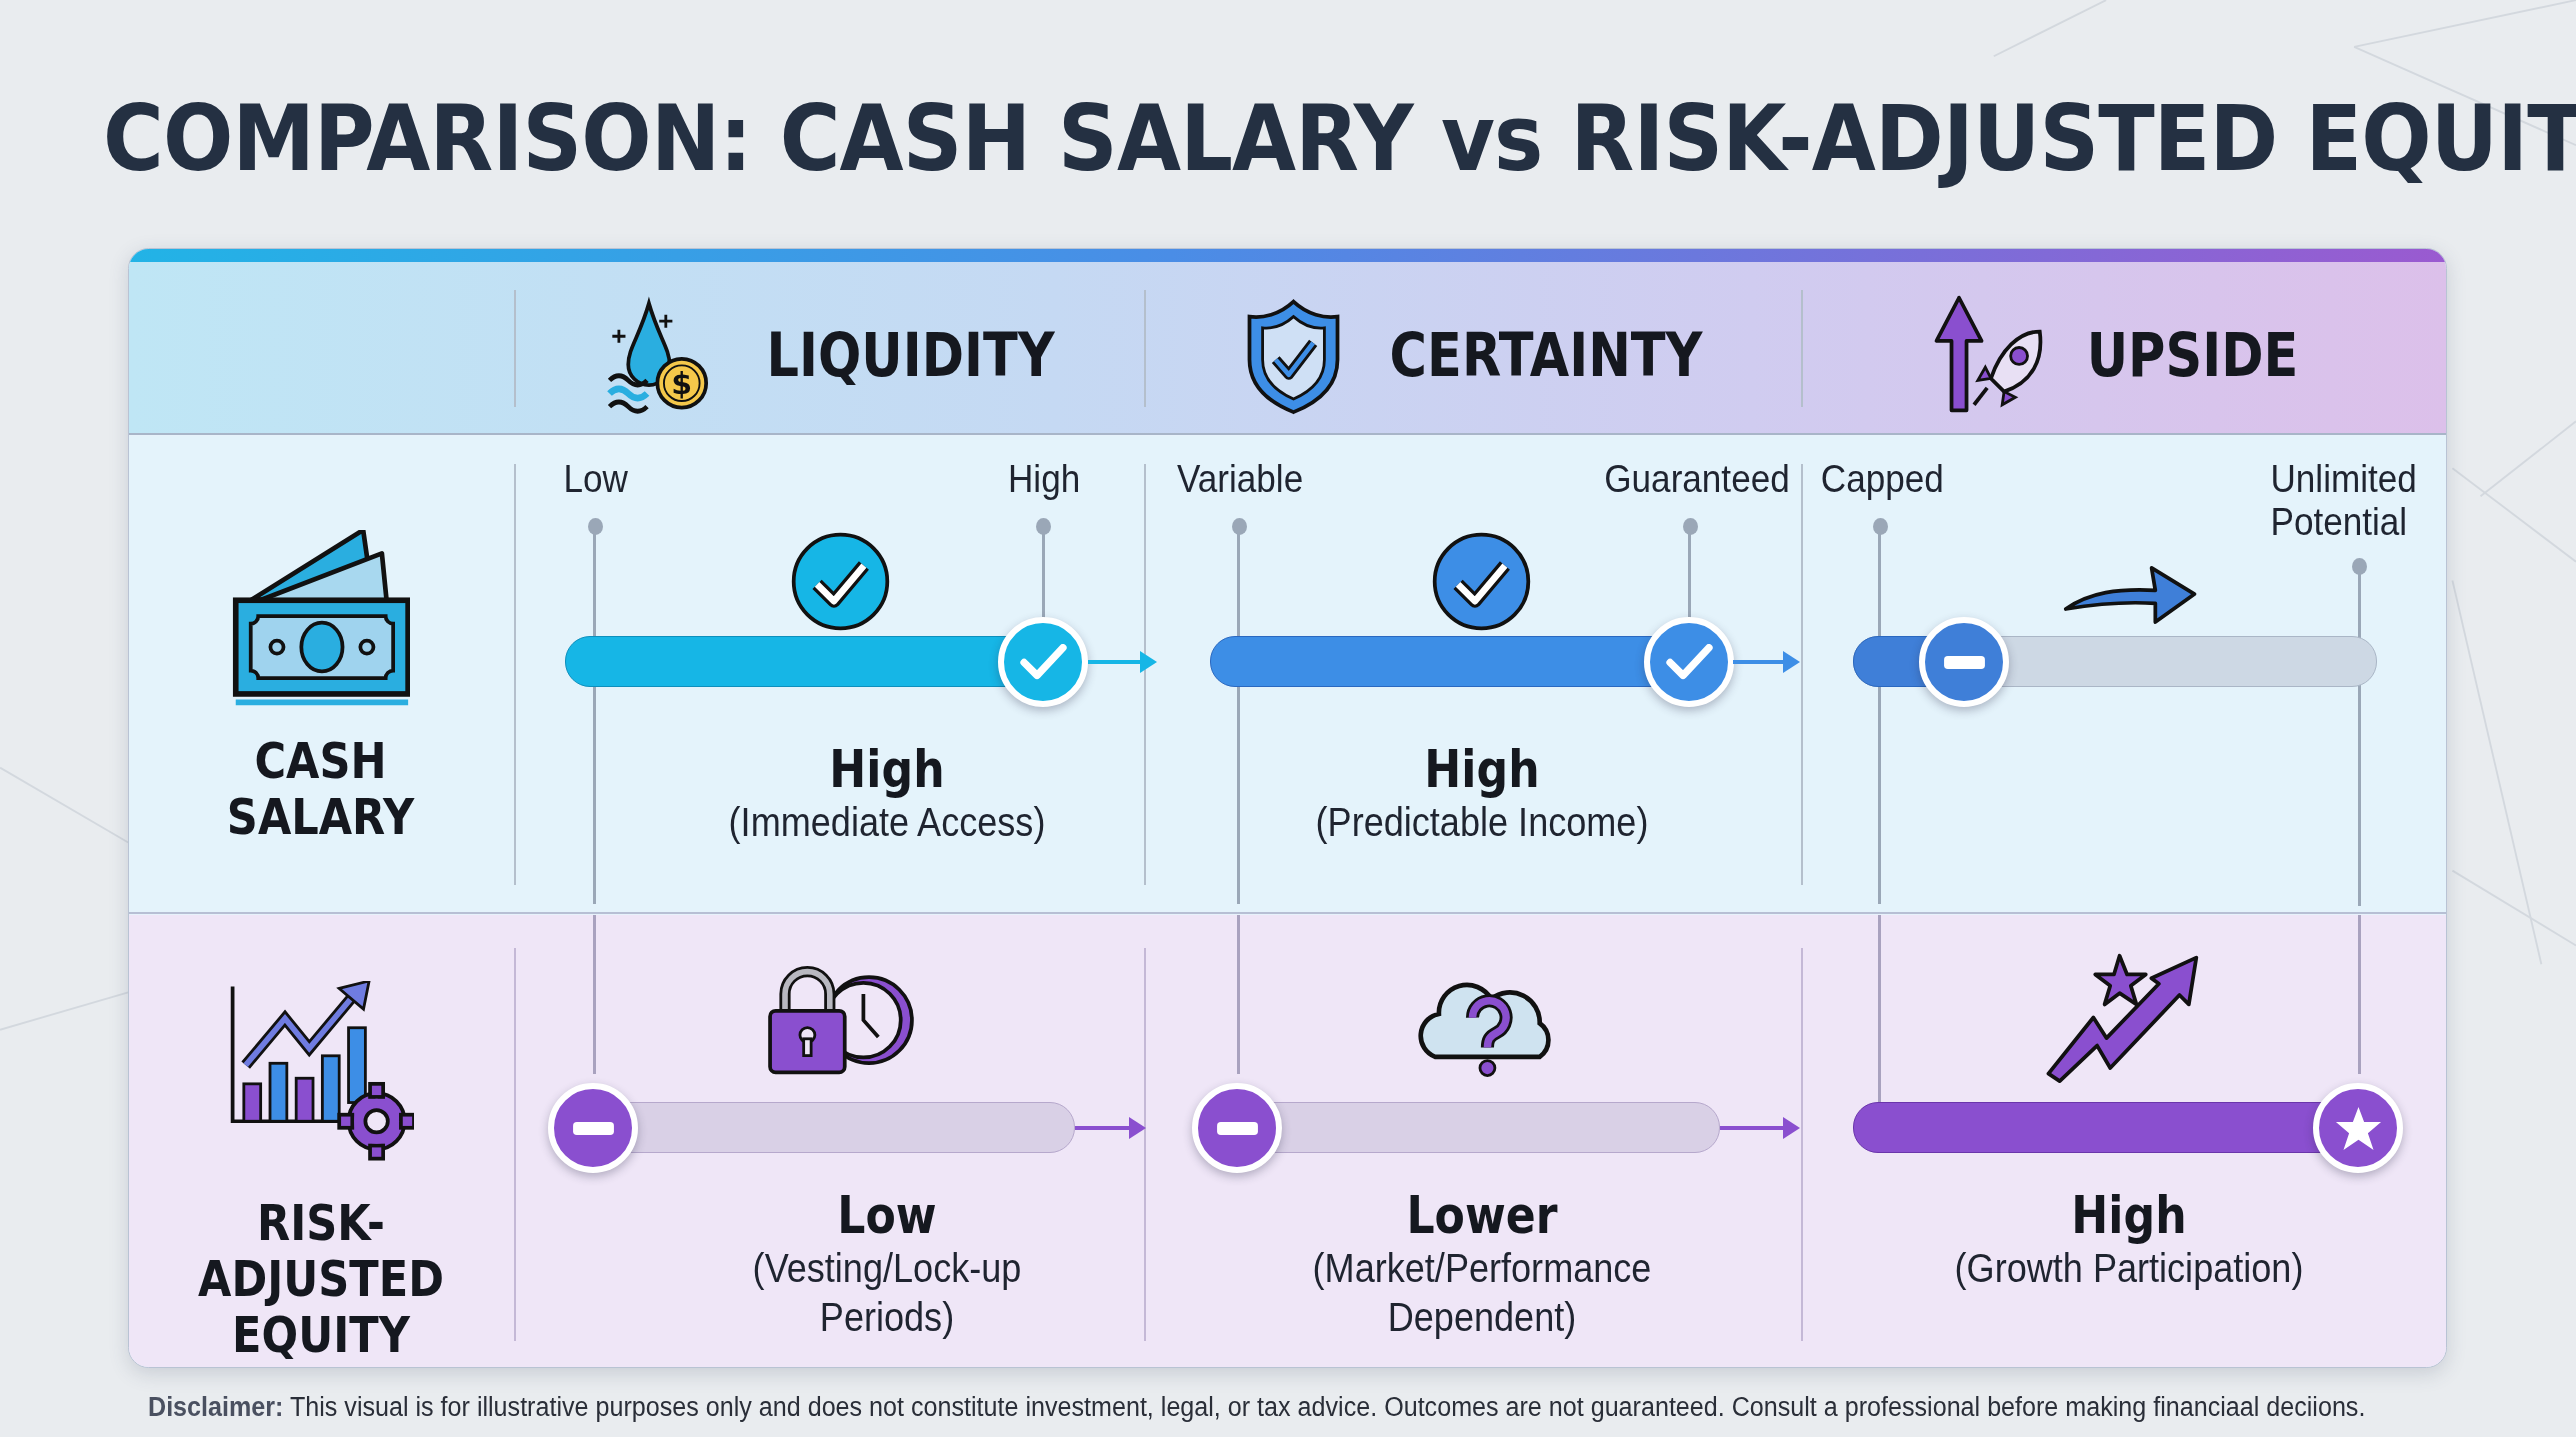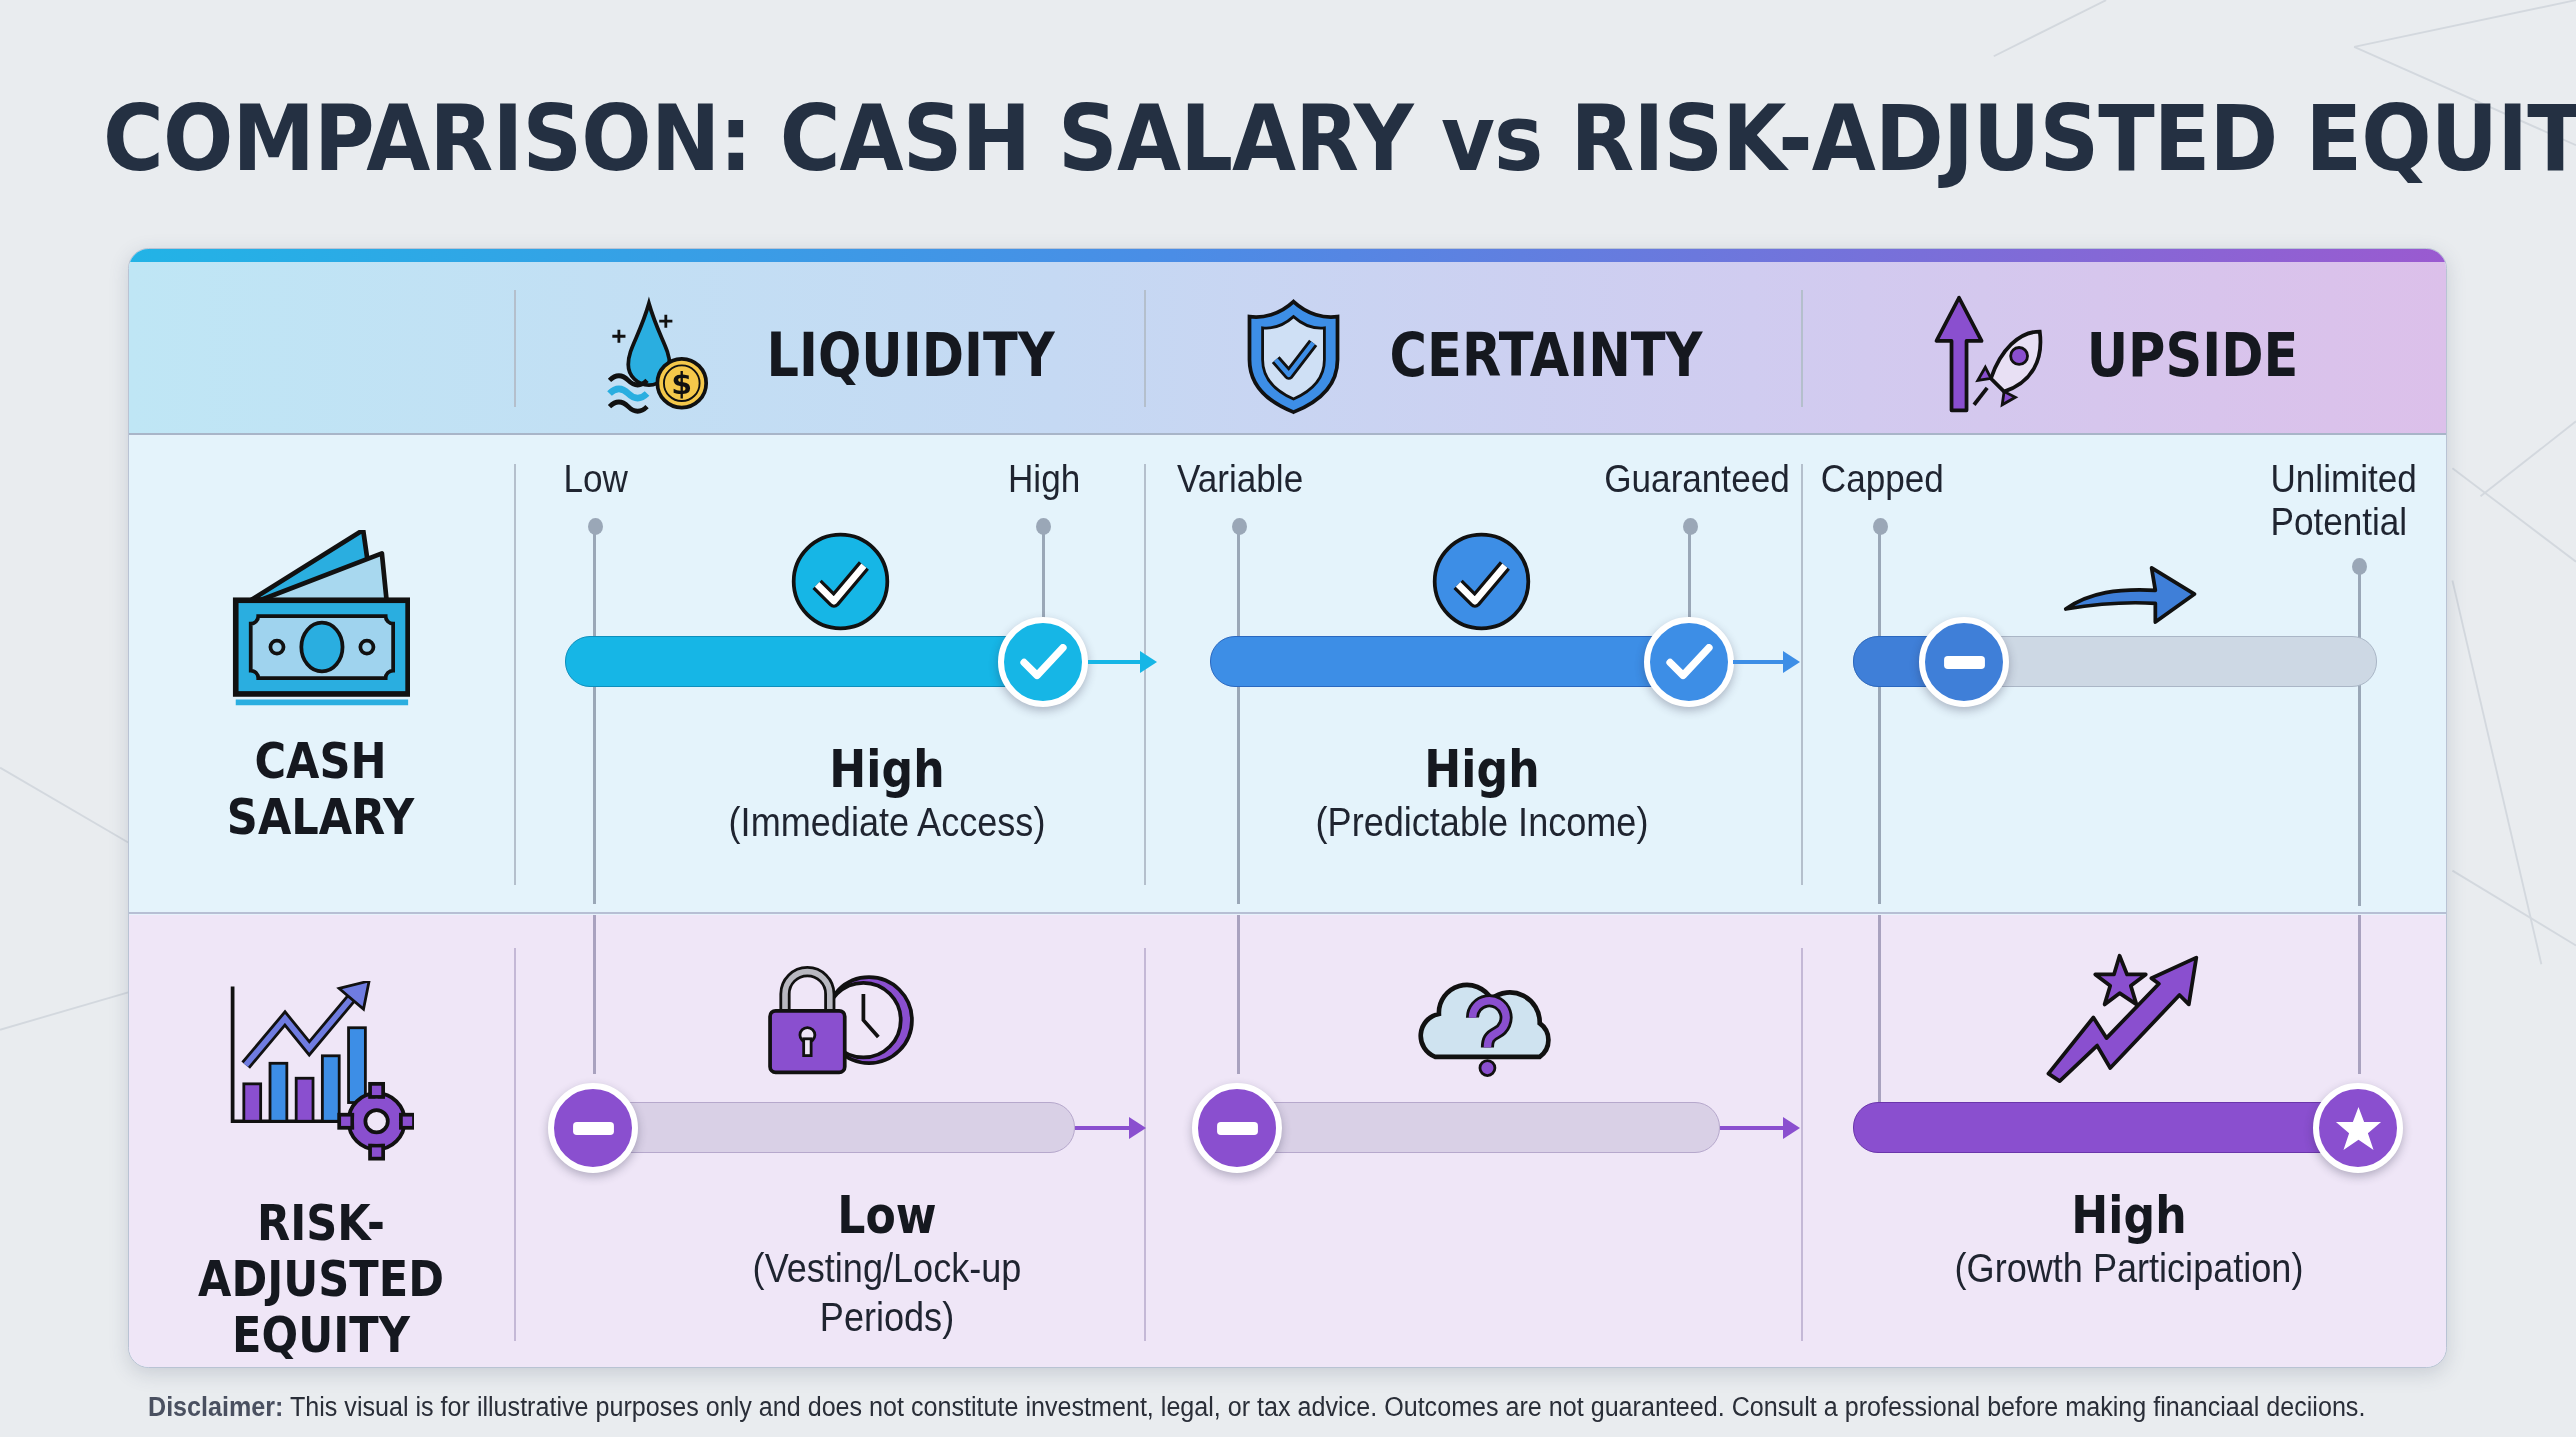--- a/index.html
+++ b/index.html
@@ -283,20 +283,25 @@
       <svg width="49" height="47" viewBox="0 0 52 50">
           <path d="M26 2 L32 18 L50 18 L36 30 L42 48 L26 37 L10 48 L16 30 L2 18 L20 18Z" fill="#fff"></path>
         </svg>
     </div>
 
     <div class="value" style="left:524px;top:271px;width:468px;">
       <span class="big">Low</span>
       <span class="small">(Vesting/Lock-up</span>
       <span class="small">Periods)</span>
     </div>
+    <div class="value" style="left:1119px;top:271px;width:468px;">
+      <span class="big">Lower</span>
+      <span class="small">(Market/Performance</span>
+      <span class="small">Dependent)</span>
+    </div>
     <div class="value" style="left:1766px;top:271px;width:468px;">
       <span class="big">High</span>
       <span class="small">(Growth Participation)</span>
     </div>
   </div>
 </div>
 
 <div class="disclaimer">
   <b>Disclaimer:</b><span> This visual is for illustrative purposes only and does not constitute investment, legal, or tax advice. Outcomes are not guaranteed. Consult a professional before making financiaal deciions.</span>
 </div>

